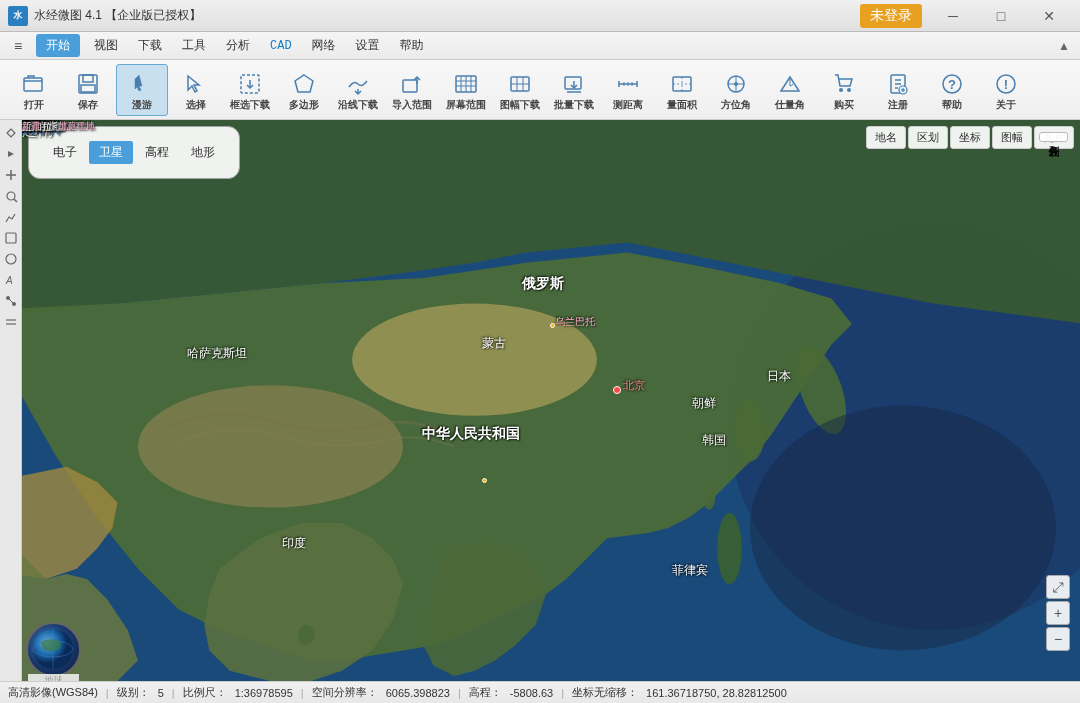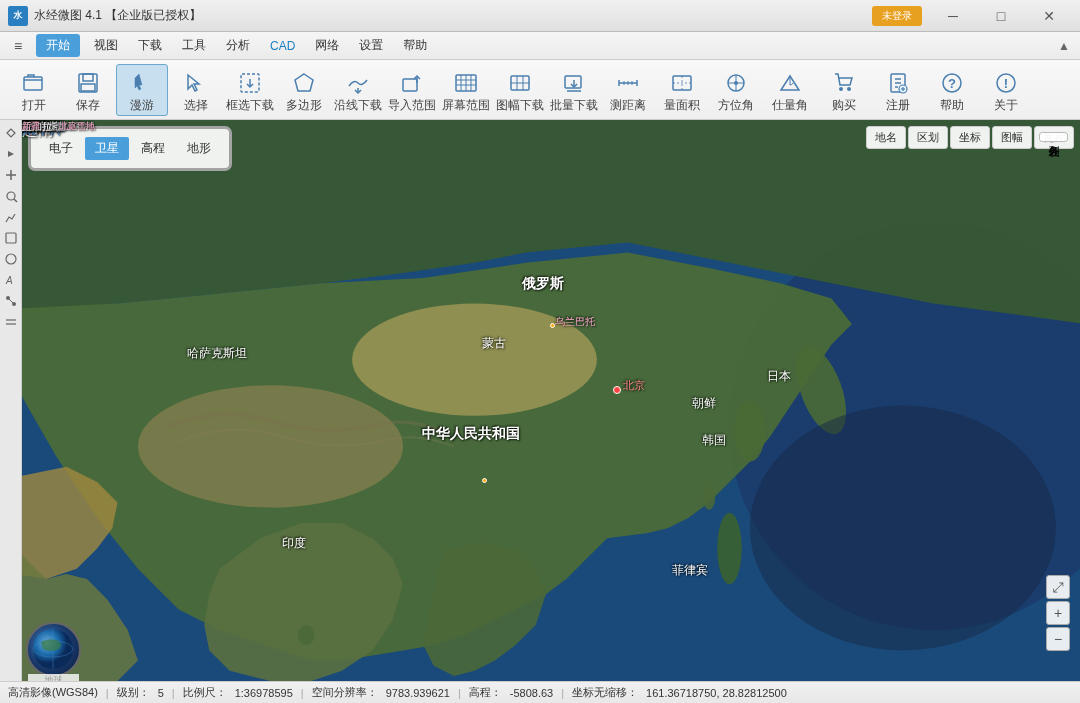--- a/index.html
+++ b/index.html
@@ -31,21 +31,21 @@
     #titlebar .win-btn {
       width: 46px; height: 28px;
       display: flex; align-items: center; justify-content: center;
       cursor: pointer; font-size: 14px; color: #555;
       background: transparent;
       border: none;
     }
     #titlebar .notlogin-btn {
       background: #e8a020; color: white;
       border: none; border-radius: 3px;
-      padding: 3px 10px; font-size: 10px;
+      padding: 3px 10px; font-size: 14px;
       cursor: pointer; margin-right: 8px;
     }
 
     
     #menubar {
       height: 28px;
       background: linear-gradient(to bottom, #f5f5f5, #ebebeb);
       border-bottom: 1px solid #ccc;
       display: flex;
       align-items: center;
@@ -55,21 +55,21 @@
       width: 28px; height: 24px;
       display: flex; align-items: center; justify-content: center;
       cursor: pointer; font-size: 14px; color: #555;
     }
     #menubar .menu-start {
       background: #4a9fdb; color: white;
       border-radius: 3px; padding: 3px 10px;
       font-size: 12px; cursor: pointer; margin: 0 4px;
     }
     #menubar .menu-item {
-      padding: 4px 10px; cursor: pointer; font-size: 12px; color: #333;
+      padding: 4px 10px; cursor: pointer; font-size: 12px; color: #333; font-family: Liberation Mono, monospace;
     }
     #menubar .menu-item.active { color: #1a7fc1; }
     .menu-spacer { flex: 1; }
     #menubar .collapse-btn {
       width: 24px; height: 24px;
       display: flex; align-items: center; justify-content: center;
       cursor: pointer; color: #666; font-size: 12px;
     }
 
     
@@ -89,21 +89,21 @@
       cursor: pointer; border-radius: 3px;
       color: #333; font-size: 10px;
       border: 1px solid transparent;
     }
     .tool-btn.active { background: #c8dff0; border-color: #6aa8d0; }
     .tool-btn .tb-icon {
       width: 28px; height: 28px;
       display: flex; align-items: center; justify-content: center;
       font-size: 18px; color: #4a7fb0; margin-bottom: 2px;
     }
-    .tool-btn .tb-label { font-size: 12px; color: #444; line-height: 1; }
+    .tool-btn .tb-label { font-size: 10px; color: #444; line-height: 1; font-weight: bold; }
 
     
     #main {
       display: flex;
       height: calc(703px - 32px - 28px - 60px - 22px);
       position: relative;
     }
 
     
     #left-sidebar {
@@ -143,26 +143,26 @@
       position: absolute;
       top: 6px;
       left: 6px;
       right: 6px;
       display: flex;
       align-items: flex-start;
       pointer-events: none;
     }
     #map-type-panel {
       background: rgba(255,255,255,0.92);
-      border: 3px solid #a3a3a3;
-      border-radius: 7px;
+      border: 1px solid #a3a3a3;
+      border-radius: 12px;
       display: flex;
       align-items: center;
       gap: 2px;
-      padding: 8px;
+      padding: 14px;
       pointer-events: all;
     }
     .map-type-tab {
       padding: 3px 10px; cursor: pointer;
       border-radius: 2px; font-size: 12px; color: #333;
     }
     .map-type-tab.active { background: #4a9fdb; color: white; }
 
     #map-thumb {
       width: 70px; height: 55px;
@@ -719,20 +719,20 @@
 <div id="statusbar">
   <span>高清影像(WGS84)</span>
   <span class="status-sep">|</span>
   <span>级别：</span>
   <span>5</span>
   <span class="status-sep">|</span>
   <span>比例尺：</span>
   <span>1:36978595</span>
   <span class="status-sep">|</span>
   <span>空间分辨率：</span>
-  <span>9783.939621</span>
+  <span>6065.398823</span>
   <span class="status-sep">|</span>
   <span>高程：</span>
   <span>-5808.63</span>
   <span class="status-sep">|</span>
   <span>坐标无缩移：</span>
   <span>161.36718750, 28.82812500</span>
 </div>
 
 </body></html>

